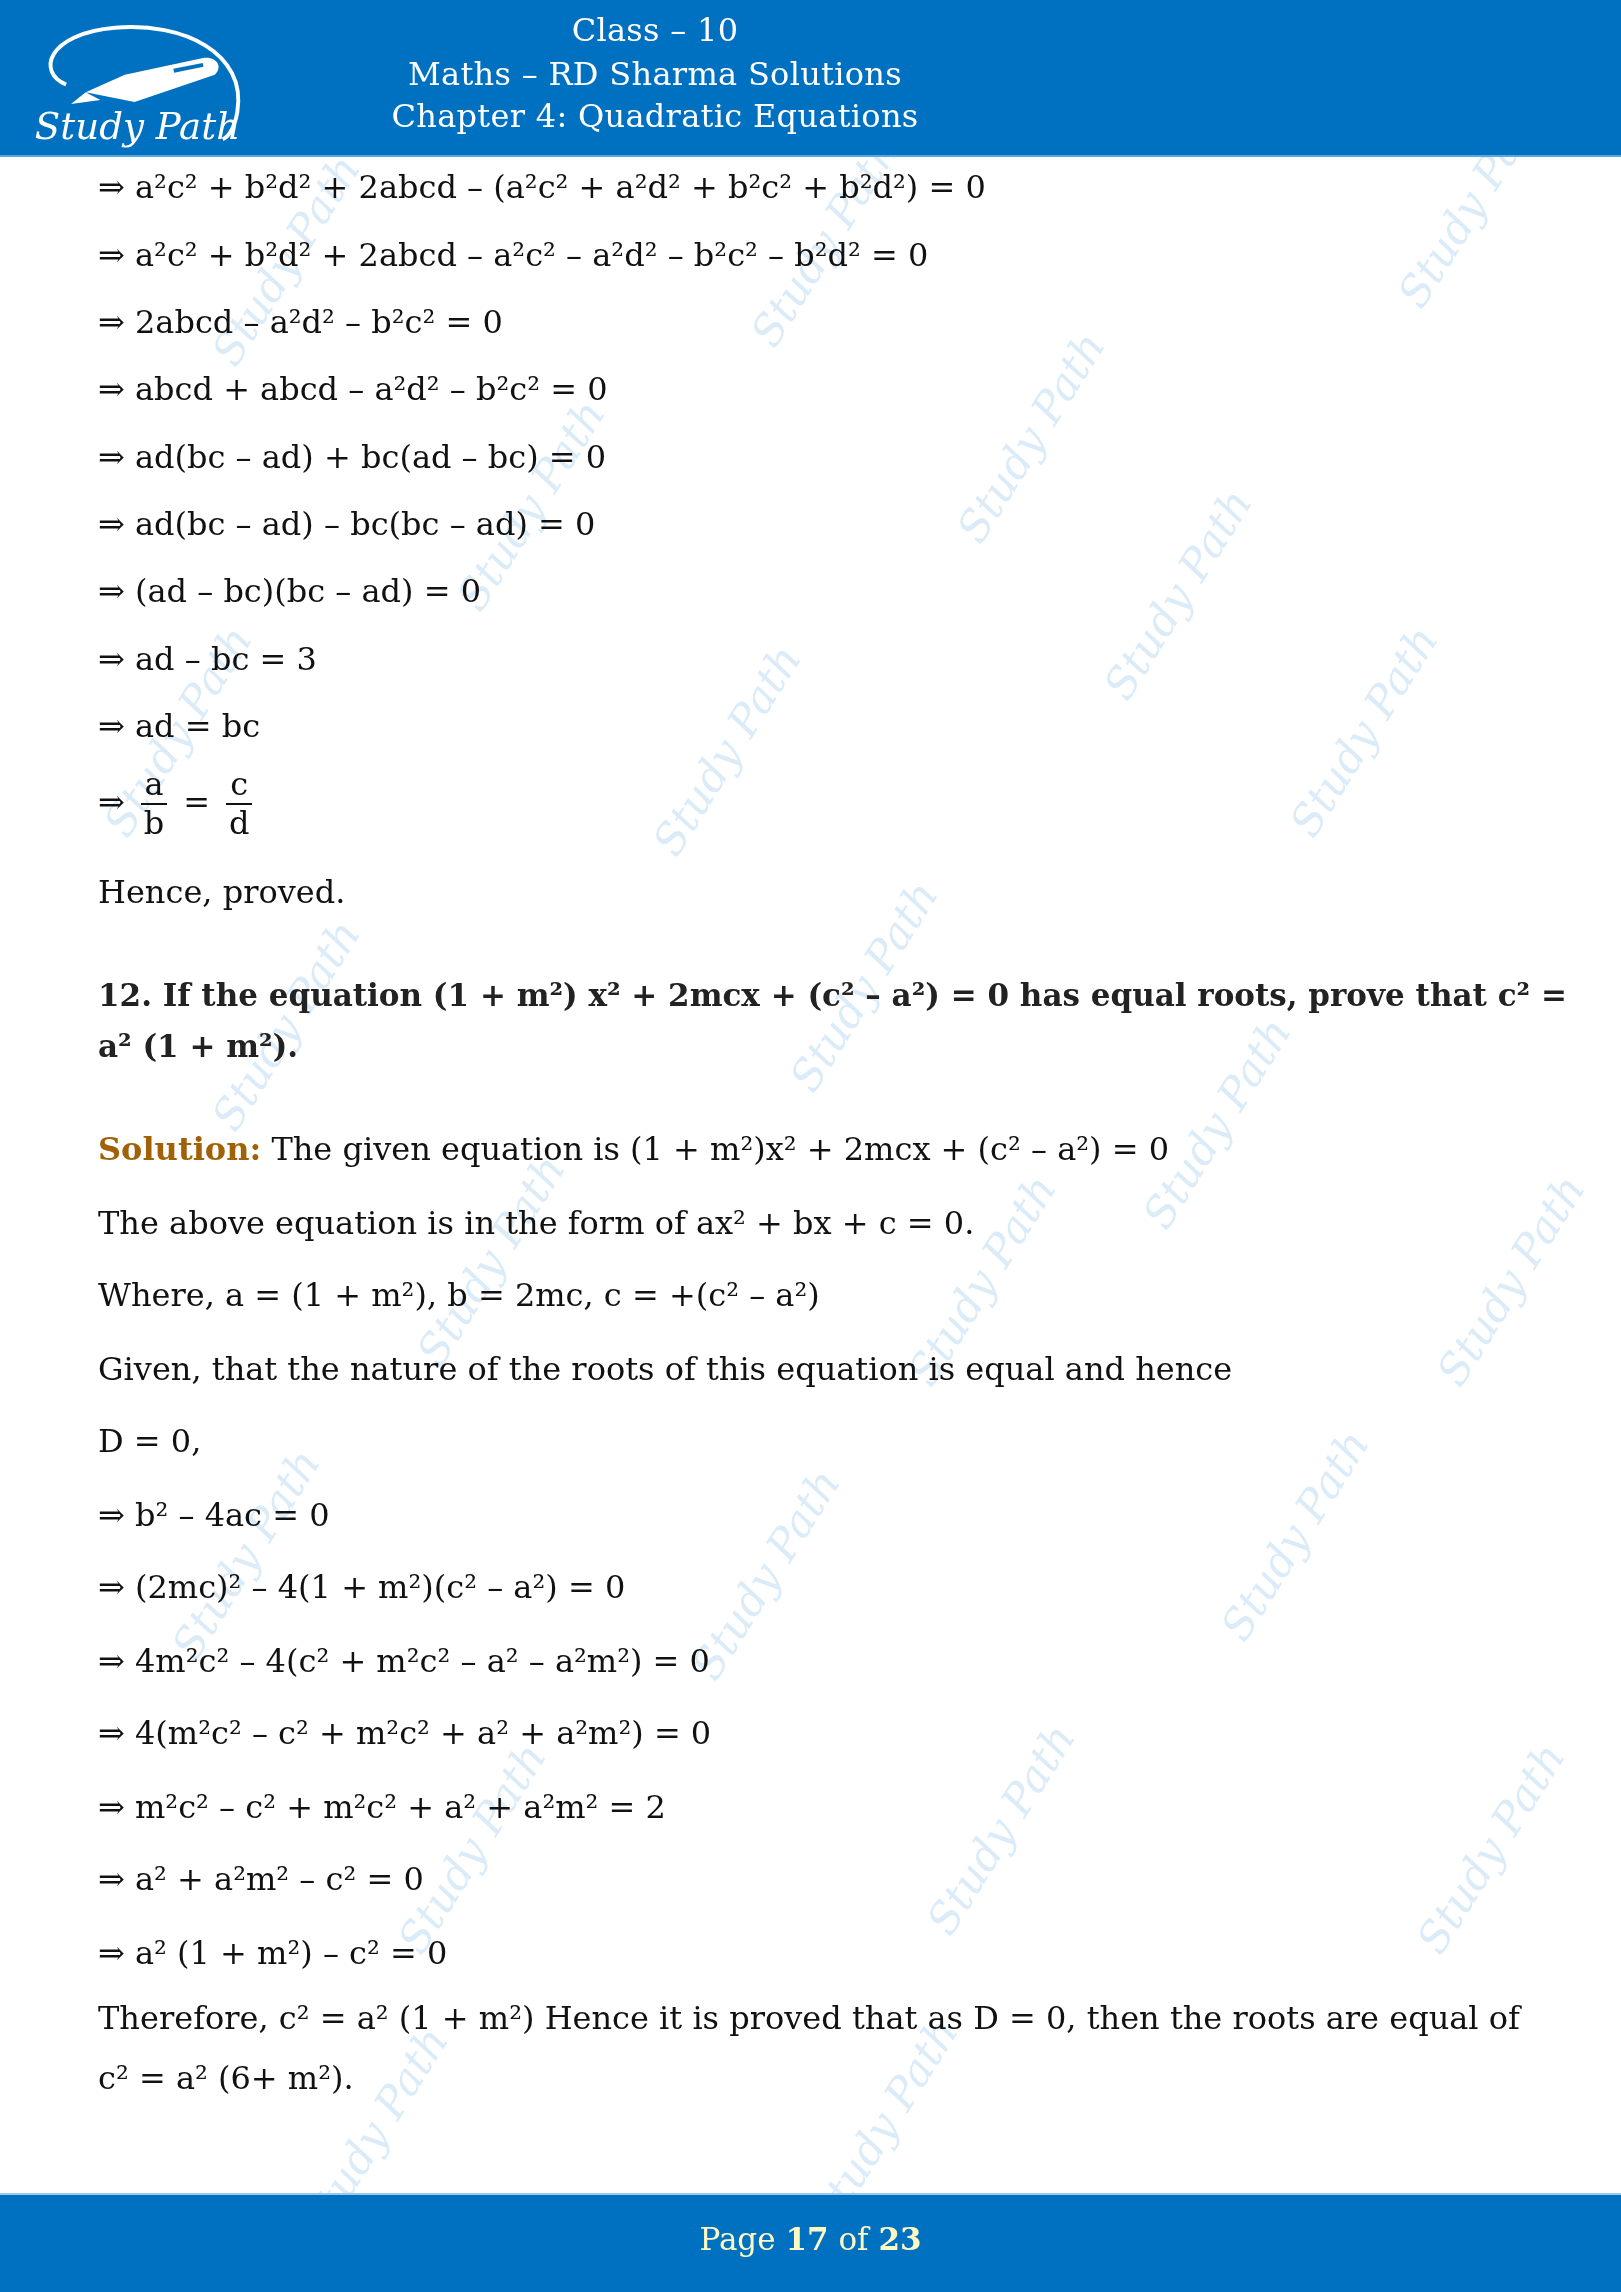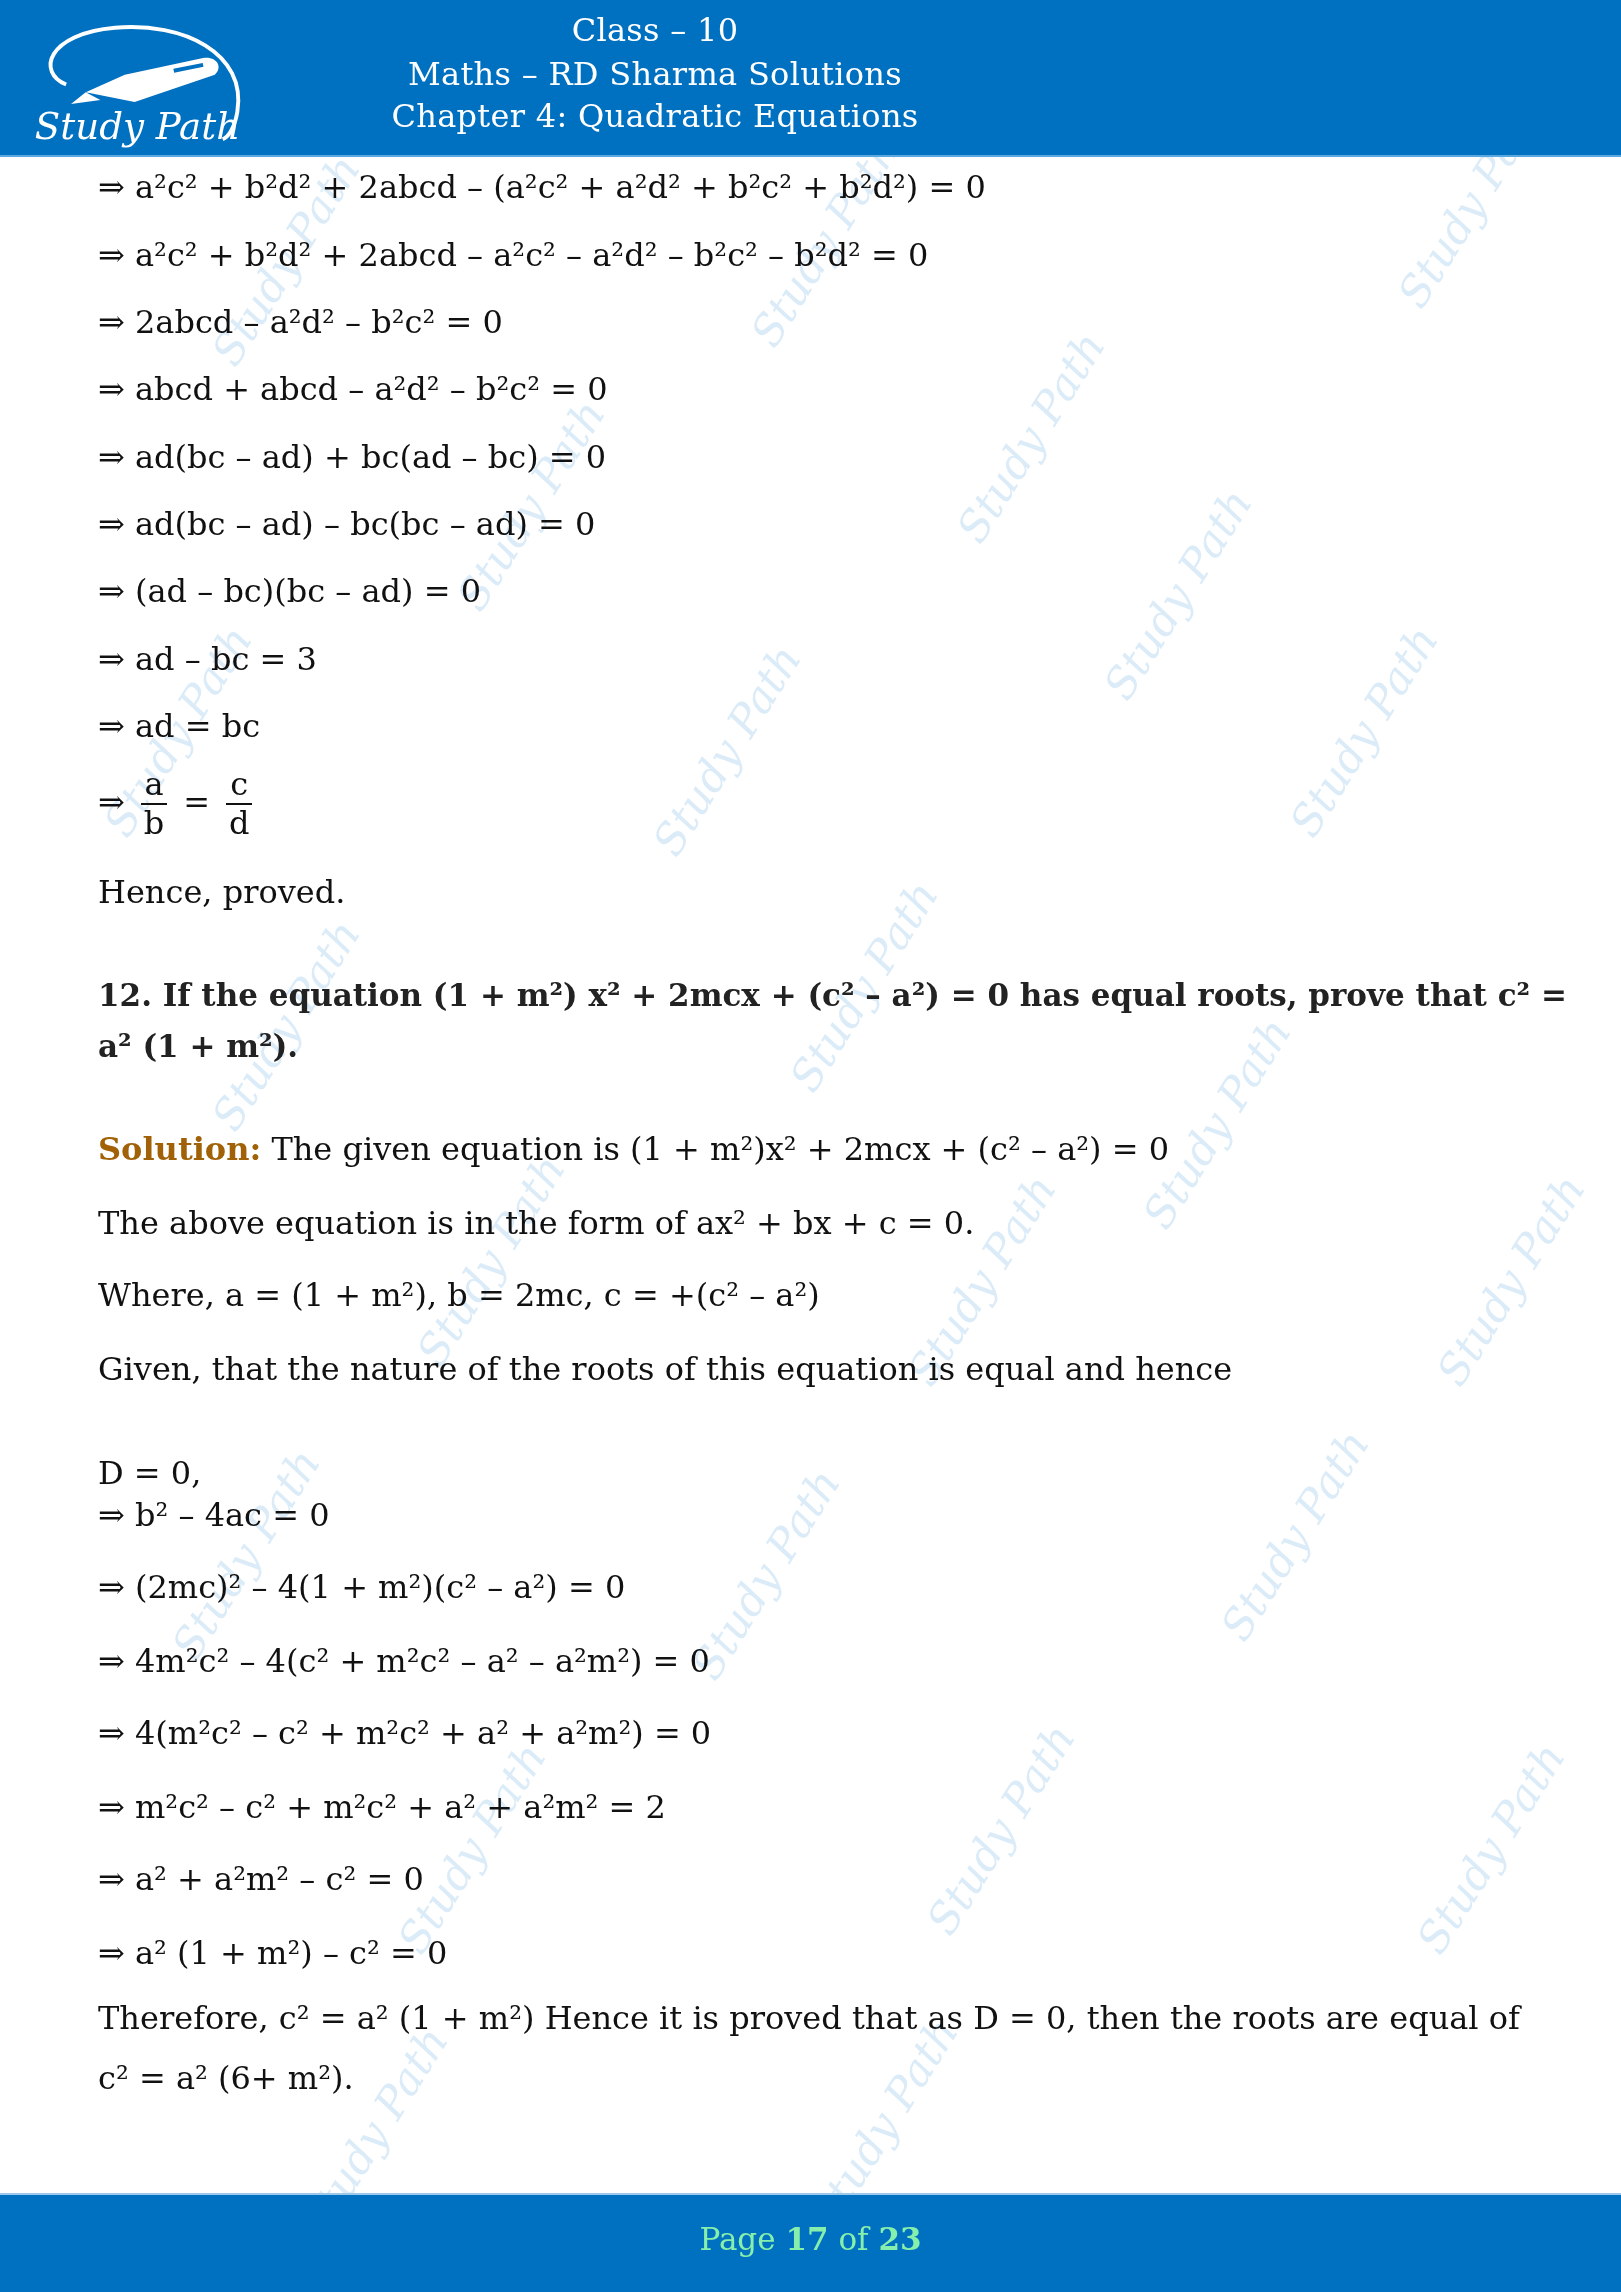--- a/index.html
+++ b/index.html
@@ -33,21 +33,21 @@
 
   .question { font-weight: bold; font-family: "DejaVu Serif", serif; font-size: 31px; line-height: 51px; color: #222; }
   .solution-label { color: #a16207; font-weight: bold; }
 
   .footer {
     position: absolute; left: 0; top: 2193px; width: 1621px; height: 100px;
     background: #0070c0; border-top: 2.9px solid #9cc8ea;
   }
   .footer-text {
     position: absolute; left: 0; width: 1621px; top: 25.5px; text-align: center;
-    color: #86efac; font-size: 31px; font-family: "DejaVu Serif", serif;
+    color: #fef9c3; font-size: 31px; font-family: "DejaVu Serif", serif;
   }
   .footer-text b { font-weight: bold; }
 </style>
 </head>
 <body>
 
 <div class="header">
   <div class="logo">
     <svg viewBox="0 0 230 140">
       <path d="M40 72 C 10 60, 20 20, 90 14 C 160 8, 225 40, 215 100 C 212 118, 205 126, 200 128" fill="none" stroke="#fff" stroke-width="4"></path>
@@ -118,21 +118,21 @@
 
   <div class="line question" style="top:970px;">12. If the equation (1 + m²) x² + 2mcx + (c² – a²) = 0 has equal roots, prove that c² =</div>
   <div class="line question" style="top:1021px;">a² (1 + m²).</div>
 
   <div class="line" style="top:1130px;">
     <span class="solution-label">Solution:</span><span> The given equation is (1 + m²)x² + 2mcx + (c² – a²) = 0</span>
   </div>
   <div class="line" style="top:1204px;">The above equation is in the form of ax² + bx + c = 0.</div>
   <div class="line" style="top:1276px;">Where, a = (1 + m²), b = 2mc, c = +(c² – a²)</div>
   <div class="line" style="top:1350px;">Given, that the nature of the roots of this equation is equal and hence</div>
-  <div class="line" style="top:1422px;margin-top:32px;"> D = 0,</div>
+  <div class="line" style="top:1422px;"> D = 0,</div>
   <div class="line" style="top:1496px;">⇒ b² – 4ac = 0</div>
   <div class="line" style="top:1568px;">⇒ (2mc)² – 4(1 + m²)(c² – a²) = 0</div>
   <div class="line" style="top:1642px;">⇒ 4m²c² – 4(c² + m²c² – a² – a²m²) = 0</div>
   <div class="line" style="top:1714px;">⇒ 4(m²c² – c² + m²c² + a² + a²m²) = 0</div>
   <div class="line" style="top:1788px;">⇒ m²c² – c² + m²c² + a² + a²m² = 2</div>
   <div class="line" style="top:1860px;">⇒ a² + a²m² – c² = 0</div>
   <div class="line" style="top:1934px;">⇒ a² (1 + m²) – c² = 0</div>
   <div class="line" style="top:1999px;">Therefore, c² = a² (1 + m²) Hence it is proved that as D = 0, then the roots are equal of</div>
   <div class="line" style="top:2059px;">c² = a² (6+ m²).</div>
 </div>

